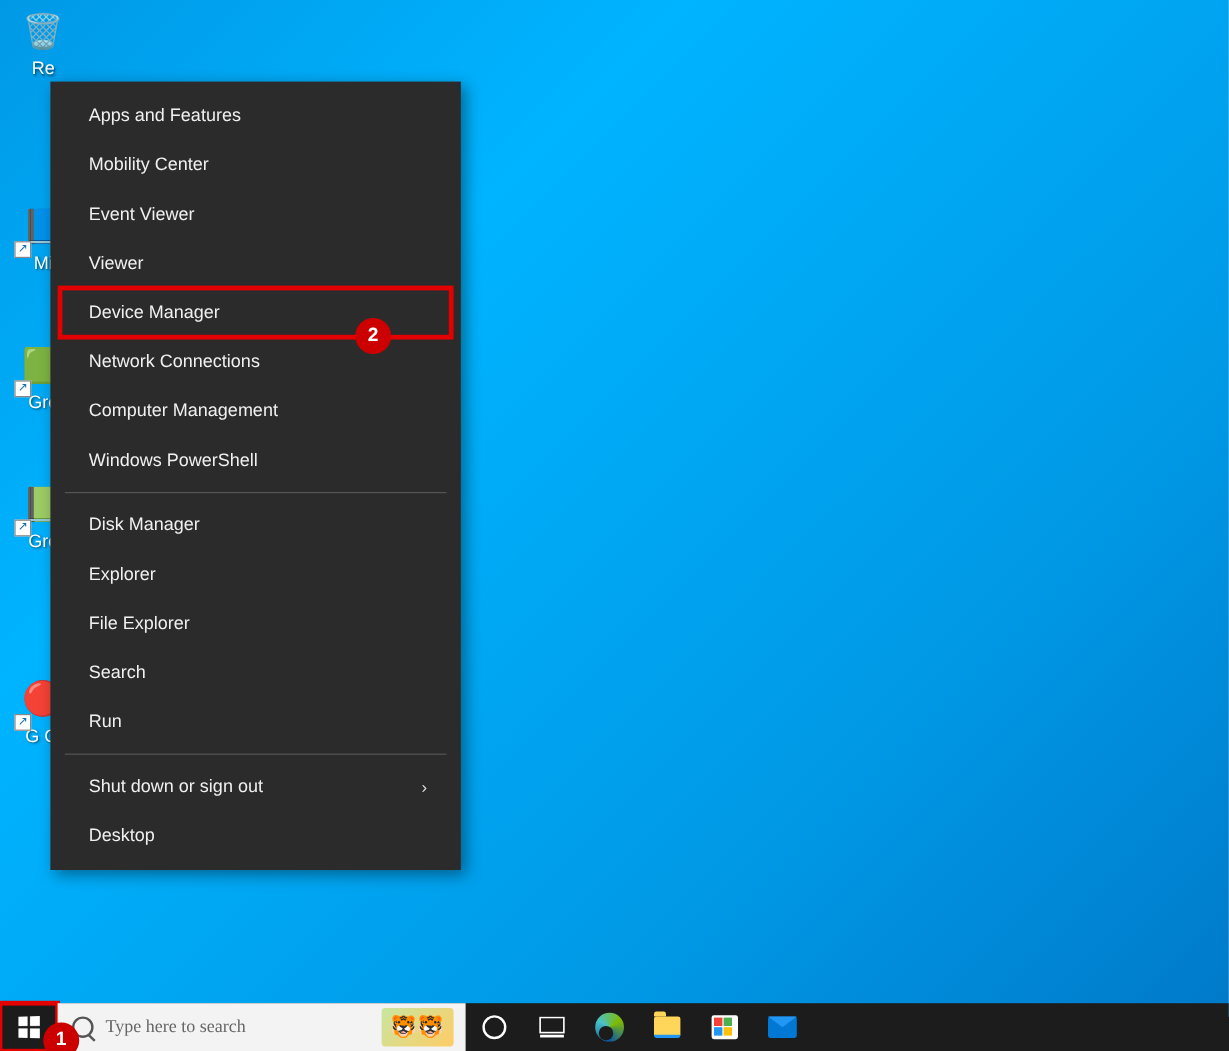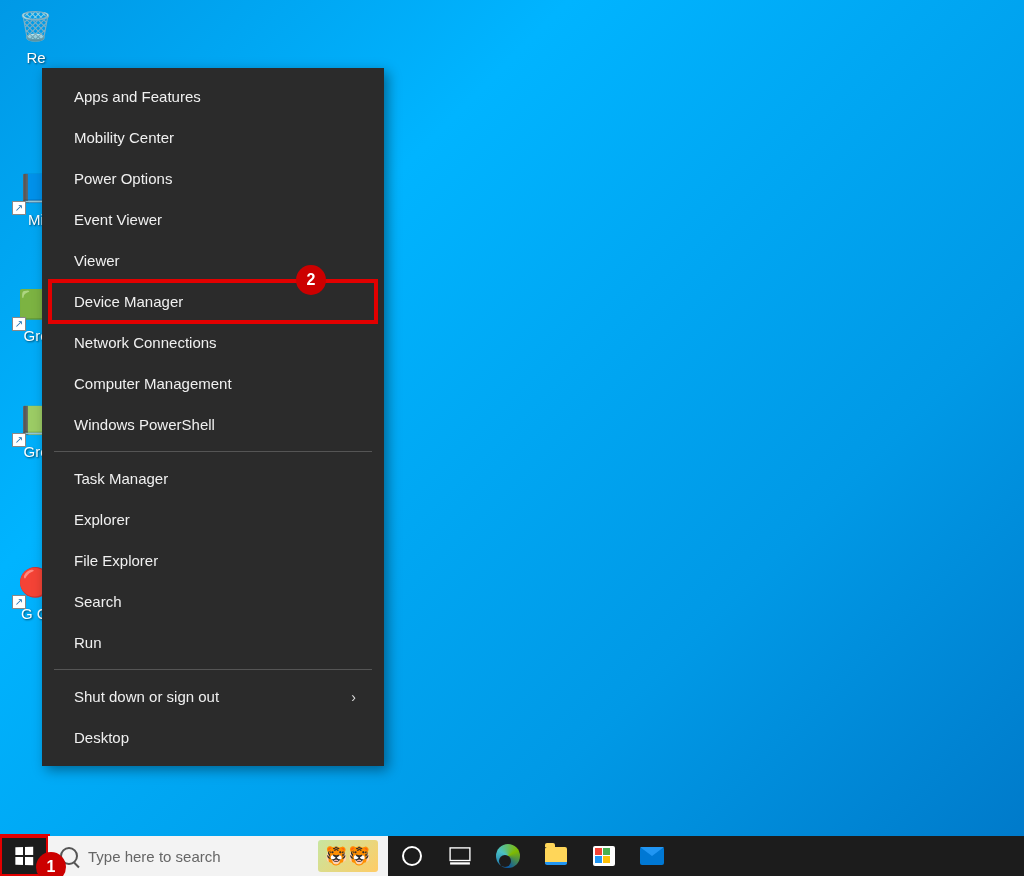--- a/index.html
+++ b/index.html
@@ -132,20 +132,21 @@
       background: #f3f3f3;
       height: 40px;
       width: 340px;
       display: flex;
       align-items: center;
       padding: 0 12px;
       color: #666;
       font-size: 15px;
       gap: 10px;
       position: relative;
+      font-family: Liberation Serif, serif;
     }
     .search-box .search-ico {
       width: 18px; height: 18px;
       border: 2px solid #555;
       border-radius: 50%;
       position: relative;
     }
     .search-box .search-ico::after {
       content: '';
       position: absolute;
@@ -280,43 +281,40 @@
 
   <div class="winx-menu">
     <div id="winx-content">
         <div class="winx-item">
           <span>Apps and Features</span>
         </div>
         <div class="winx-item">
           <span>Mobility Center</span>
         </div>
         <div class="winx-item">
-          <span>Power Options</span>
-        </div>
-        <div class="winx-item">
           <span>Event Viewer</span>
         </div>
         <div class="winx-item">
           <span>Viewer</span>
         </div>
         <div class="winx-item highlight">
           <span>Device Manager</span>
         </div>
         <div class="winx-item">
           <span>Network Connections</span>
         </div>
         <div class="winx-item">
           <span>Computer Management</span>
         </div>
         <div class="winx-item">
           <span>Windows PowerShell</span>
         </div>
         <div class="winx-sep"></div>
         <div class="winx-item">
-          <span>Task Manager</span>
+          <span>Disk Manager</span>
         </div>
         <div class="winx-item">
           <span>Explorer</span>
         </div>
         <div class="winx-item">
           <span>File Explorer</span>
         </div>
         <div class="winx-item">
           <span>Search</span>
         </div>

